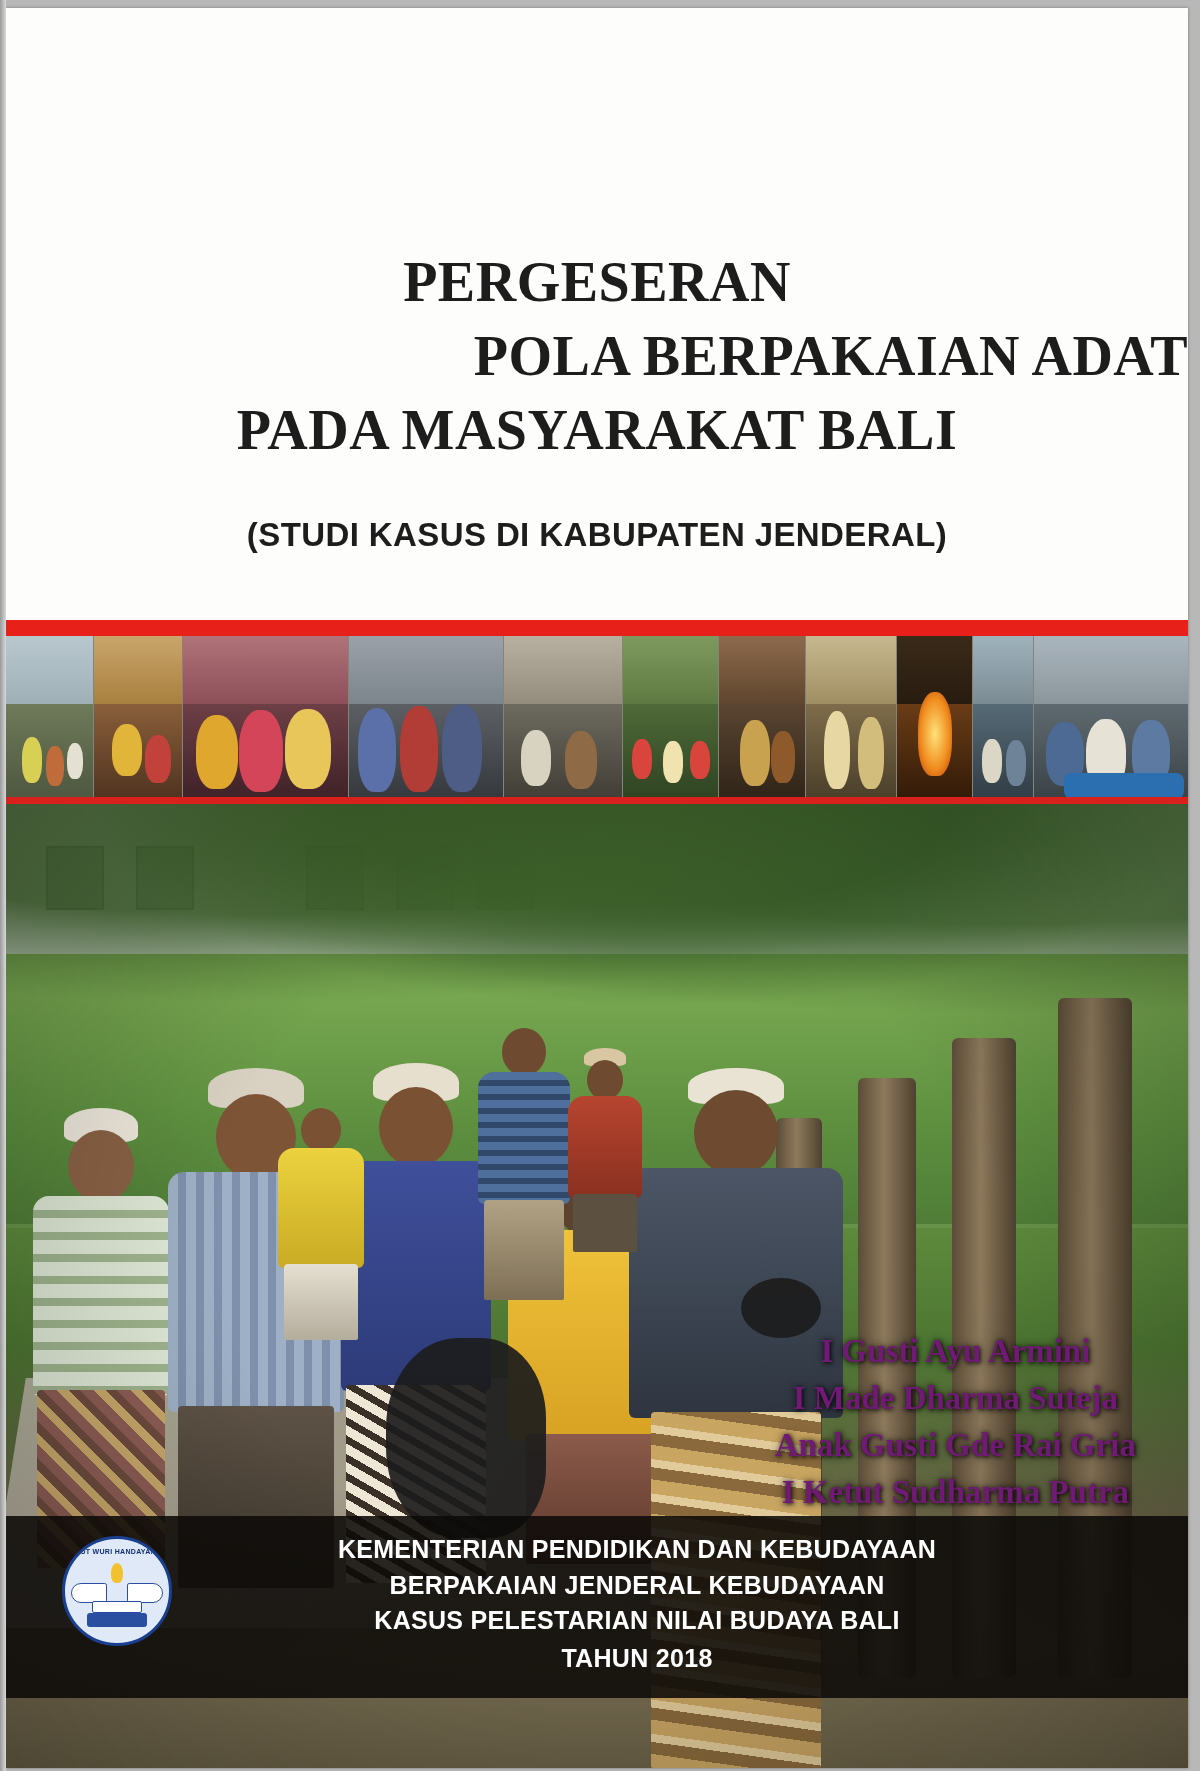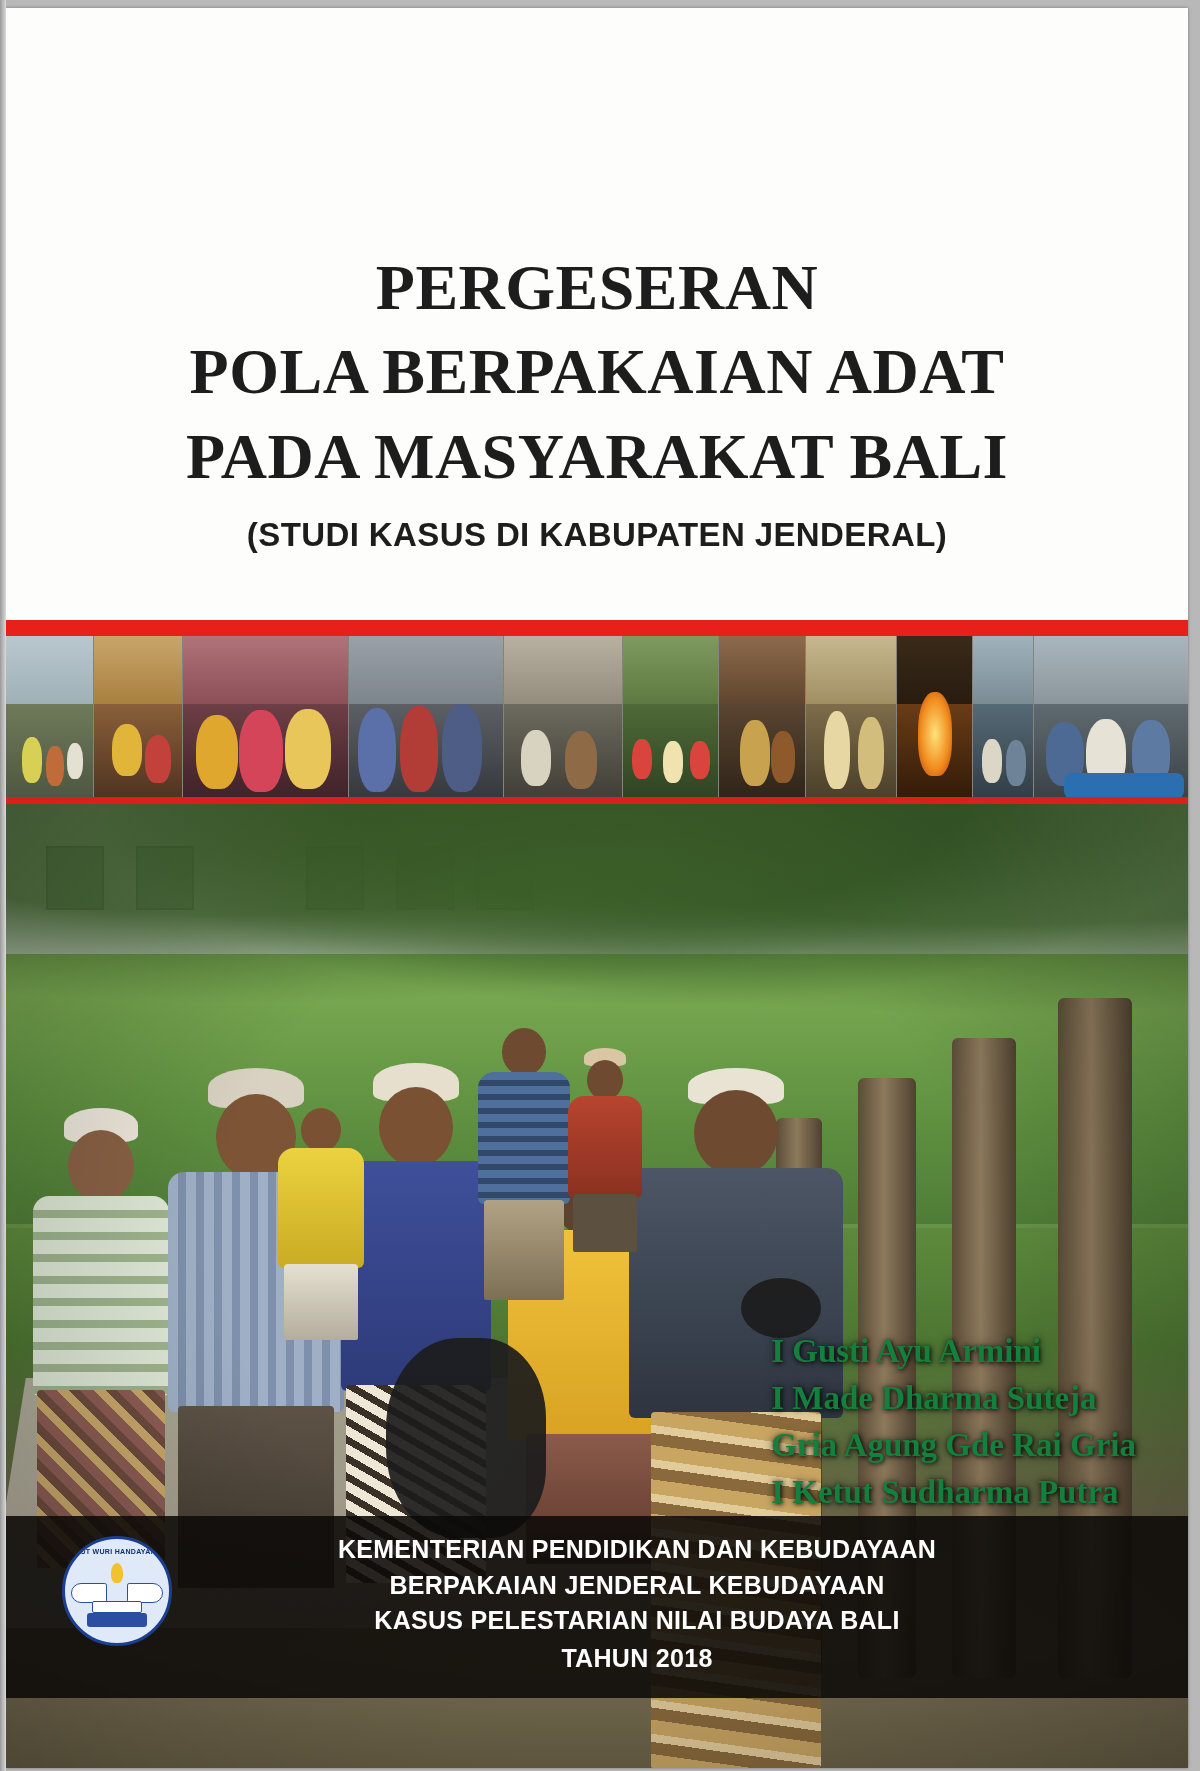--- a/index.html
+++ b/index.html
@@ -44,26 +44,26 @@
     text-align: center;
   }
   .title-main {
     position: absolute;
     left: 0;
     right: 0;
     top: 238px;
     font-family: "Liberation Serif", serif;
     font-weight: bold;
     color: #1d1d1d;
-    font-size: 64px;
+    font-size: 56px;
     line-height: 1.32;
     letter-spacing: 0.5px;
   }
   .title-main .l1 { display: block; }
-  .title-main .l2 { display: block; }
+  .title-main .l2 { display: block; text-align: right; }
   .title-main .l3 { display: block; }
   .title-sub {
     position: absolute;
     left: 0;
     right: 0;
     top: 508px;
     font-family: "Liberation Sans", sans-serif;
     font-weight: bold;
     font-size: 33px;
     color: #1d1d1d;
@@ -191,22 +191,22 @@
     background: #1c1c1c;
     border-radius: 45% 40% 35% 45%;
     opacity: 0.92;
   }
 
   
   .authors {
     position: absolute;
     right: 52px;
     top: 1320px;
-    text-align: left;
-    color: #15803d;
+    text-align: center;
+    color: #701a75;
     font-family: "Liberation Serif", serif;
     font-size: 33px;
     line-height: 1.42;
     text-shadow: 1px 1px 4px rgba(0,0,0,0.85), 0 0 10px rgba(0,0,0,0.6);
     font-weight: bold;
   }
   .authors div { white-space: nowrap; }
 
   
   .publisher-band {
@@ -477,21 +477,21 @@
 
       <div class="bag" style="left:380px;bottom:230px;width:160px;height:200px;"></div>
       <div class="bag" style="left:735px;bottom:430px;width:80px;height:60px;border-radius:50%;"></div>
 
       <div class="vignette"></div>
     </div>
 
     <div class="authors">
       <div>I Gusti Ayu Armini</div>
       <div>I Made Dharma Suteja</div>
-      <div>Gria Agung Gde Rai Gria</div>
+      <div>Anak Gusti Gde Rai Gria</div>
       <div>I Ketut Sudharma Putra</div>
     </div>
 
     <div class="publisher-band"></div>
     <div class="publisher-text">
       <div>KEMENTERIAN PENDIDIKAN DAN KEBUDAYAAN</div>
       <div>BERPAKAIAN JENDERAL KEBUDAYAAN</div>
       <div>KASUS PELESTARIAN NILAI BUDAYA BALI</div>
       <div class="year">TAHUN 2018</div>
     </div>

